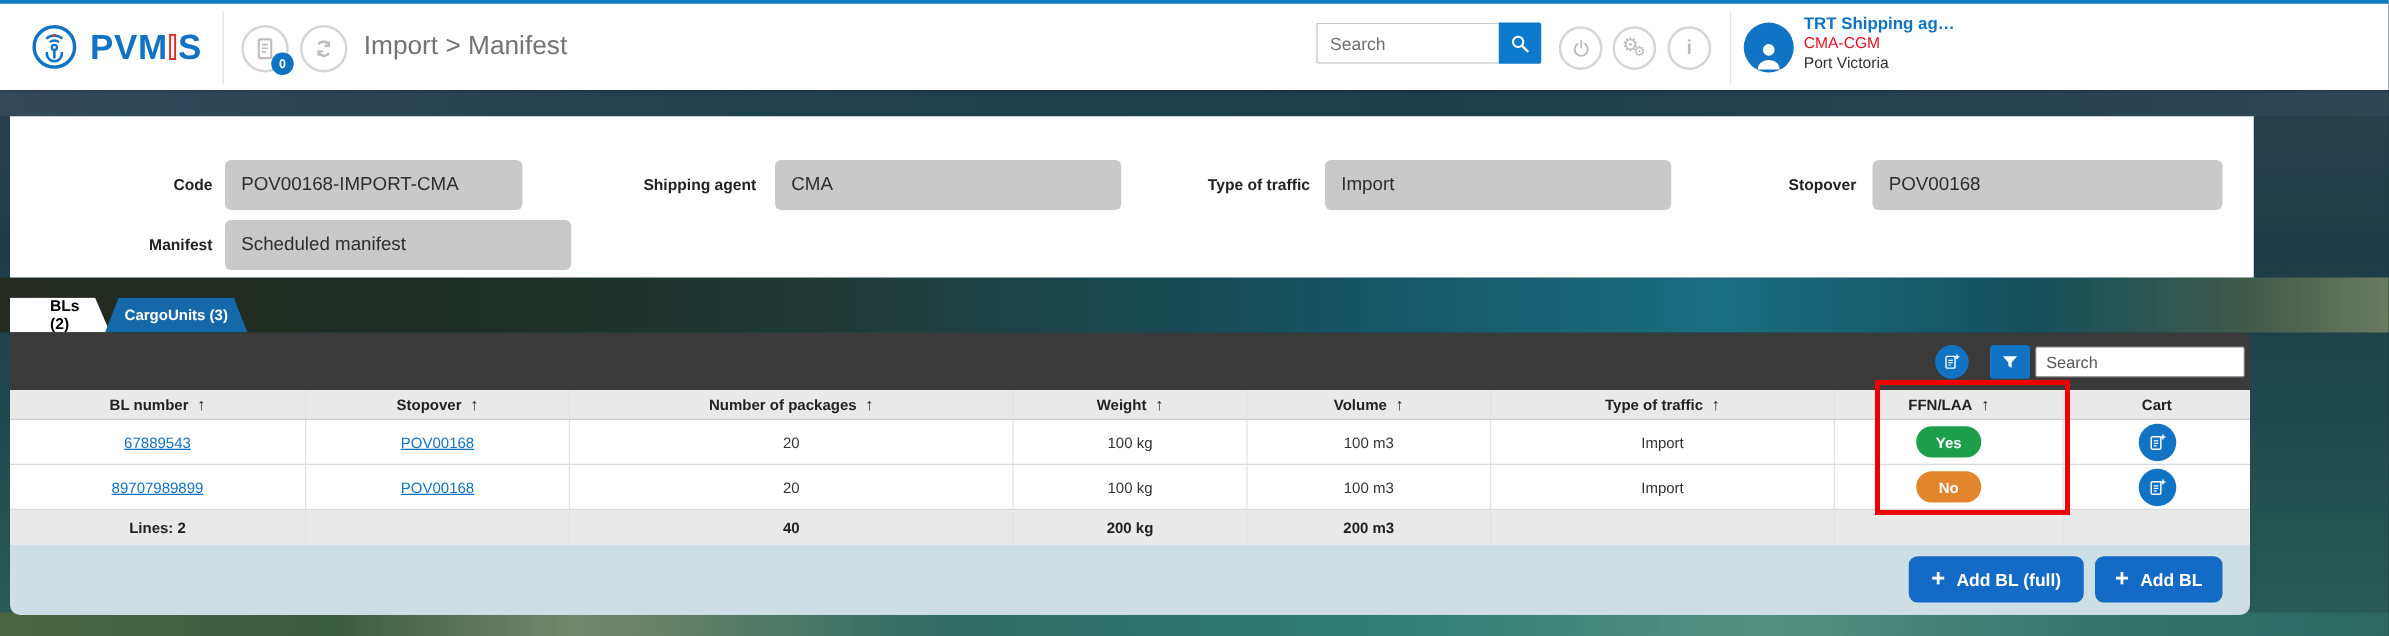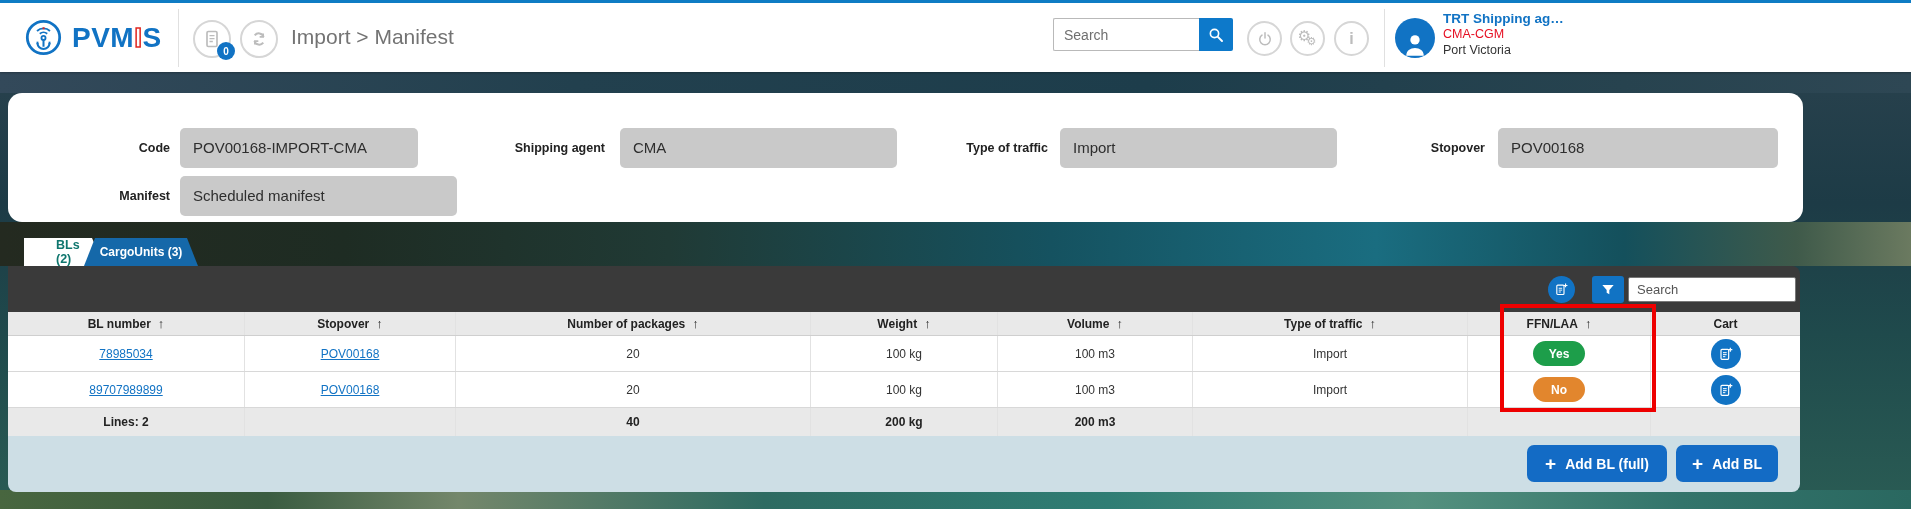--- a/index.html
+++ b/index.html
@@ -42,37 +42,37 @@
   .info-glyph { font-size:16px; font-weight:bold; color:#bcbcbc; }
   .avatar { position:absolute; left:1395px; top:15px; width:40px; height:40px; border-radius:50%;
     background:#1173c4; overflow:hidden; display:flex; align-items:flex-end; justify-content:center; }
   .user-block { position:absolute; left:1443px; top:7px; line-height:1.26; }
   .user-name { font-size:13.5px; font-weight:bold; color:#1173c4; }
   .user-company { font-size:12.5px; color:#e60f23; }
   .user-port { font-size:12.5px; color:#333333; }
 
   
   .form-card { position:absolute; left:8px; top:93px; width:1795px; height:129px; background:#ffffff;
-    border-radius:14px; z-index:2; }
+    border-radius:0; z-index:2; }
   .field { position:absolute; display:flex; align-items:center; height:40px; }
   .flabel { font-size:12.5px; font-weight:bold; color:#222; text-align:right; }
   .finput { height:40px; background:#c9c9c9; border-radius:5px; padding:0 13px; font-size:15px;
     color:#2e2e2e; line-height:40px; white-space:nowrap; overflow:hidden; }
 
   
   .side-panel { position:absolute; left:1817px; top:79px; width:94px; height:376px; background:#2d2d2d; z-index:2; }
   .history-btn { display:block; margin:12px auto 0; width:80px; height:31px; background:#1173c4; color:#fff;
     border:none; border-radius:6px; font-size:13px; font-weight:bold; cursor:pointer; font-family:"Liberation Sans",sans-serif; }
   .uar-circle { width:64px; height:66px; margin:18px auto 0; border-radius:50%; background:#159a4a; color:#fff;
     font-size:12.5px; font-weight:bold; display:flex; align-items:center; justify-content:center; cursor:pointer; }
 
   
   .tab { position:absolute; top:238px; height:28px; display:flex; align-items:center; justify-content:center;
     font-size:12.5px; font-weight:bold; cursor:pointer; z-index:2; }
-  .tab-bls { left:24px; width:80px; background:#ffffff; color:#0f766e;
+  .tab-bls { left:8px; width:80px; background:#ffffff; color:#000000;
     clip-path:polygon(0 0, calc(100% - 12px) 0, 100% 100%, 0 100%); padding-right:10px;padding-left:32px; }
   .tab-cargo { left:84px; width:114px; background:#1568a9; color:#ffffff; font-size:12px;
     clip-path:polygon(11px 0, calc(100% - 11px) 0, 100% 100%, 0 100%); }
 
   
   .table-panel { position:absolute; left:8px; top:266px; width:1792px; height:226px;
     border-radius:0 8px 8px 8px; overflow:hidden; z-index:2; }
   .panel-toolbar { position:relative; height:46px; background:#3a3a3a; }
   .round-blue { position:absolute; left:1540px; top:10px; width:27px; height:27px; border-radius:50%;
     background:#1173c4; border:none; display:flex; align-items:center; justify-content:center; cursor:pointer; }
@@ -271,21 +271,21 @@
           <span>FFN/LAA</span>
           <span class="sort-arrow">↑</span>
         </div>
       <div class="cell">
           <span>Cart</span>
         </div>
     </div>
 
     <div class="tgrid trow">
       <div class="cell">
-          <a class="bl-link">78985034</a>
+          <a class="bl-link">67889543</a>
         </div>
       <div class="cell">
           <a class="bl-link">POV00168</a>
         </div>
       <div class="cell">20</div>
       <div class="cell">100 kg</div>
       <div class="cell">100 m3</div>
       <div class="cell">Import</div>
       <div class="cell">
           <span class="ffn-badge badge-yes">Yes</span>

